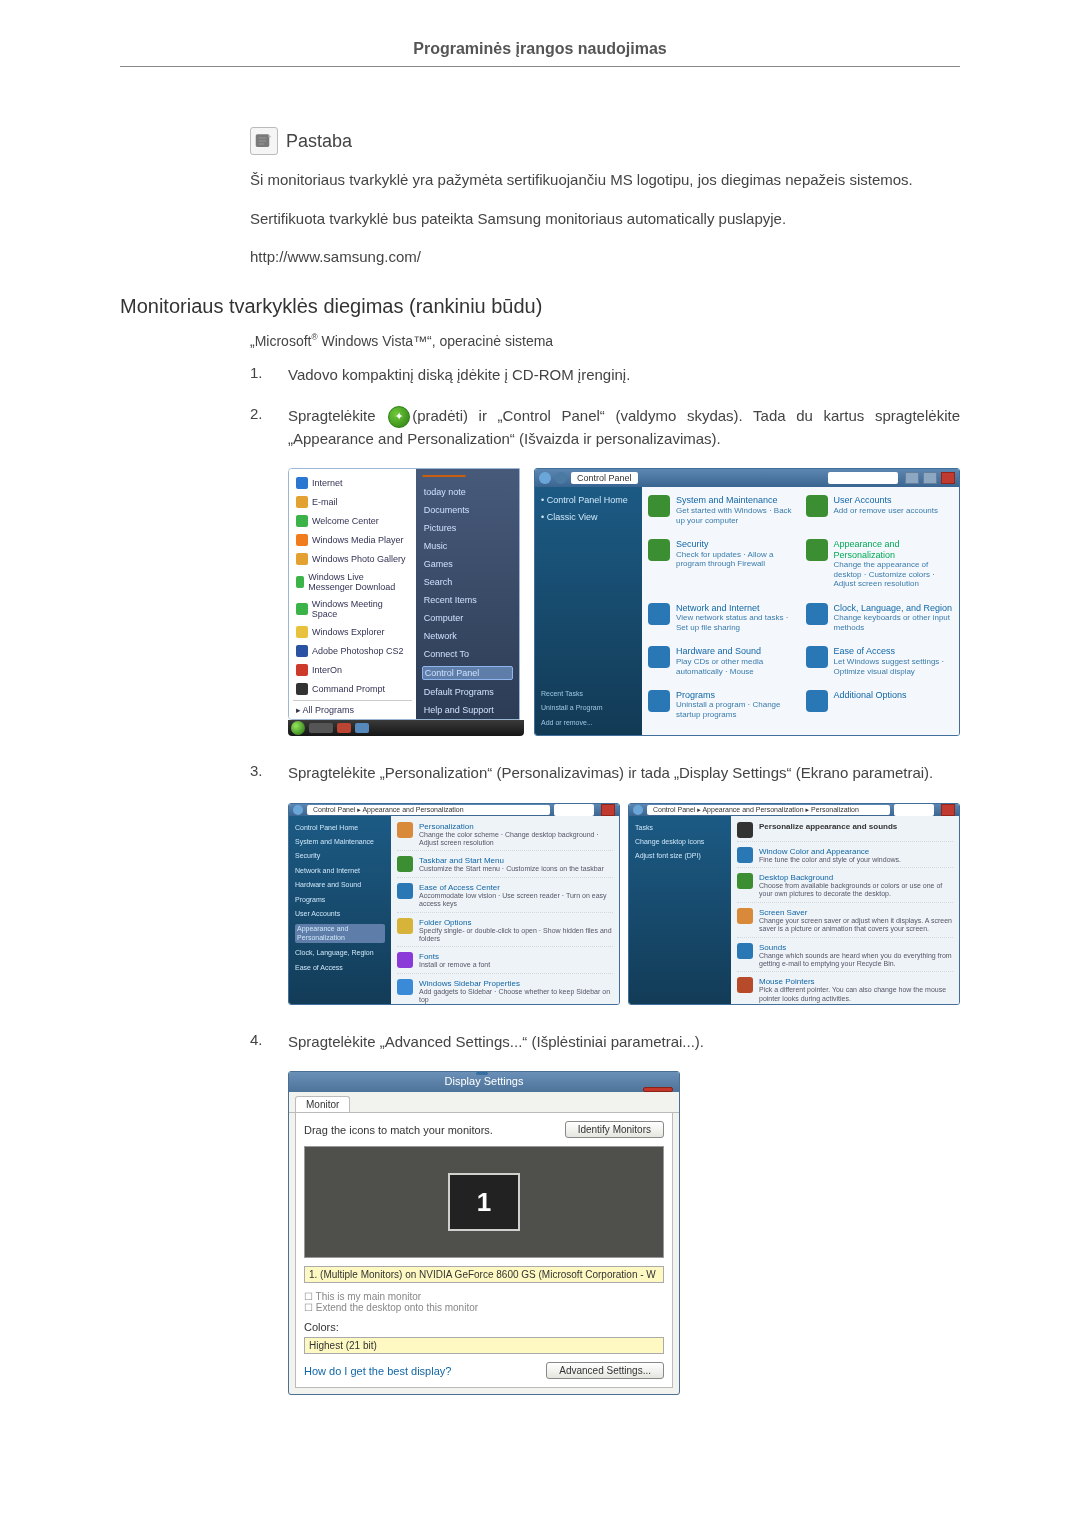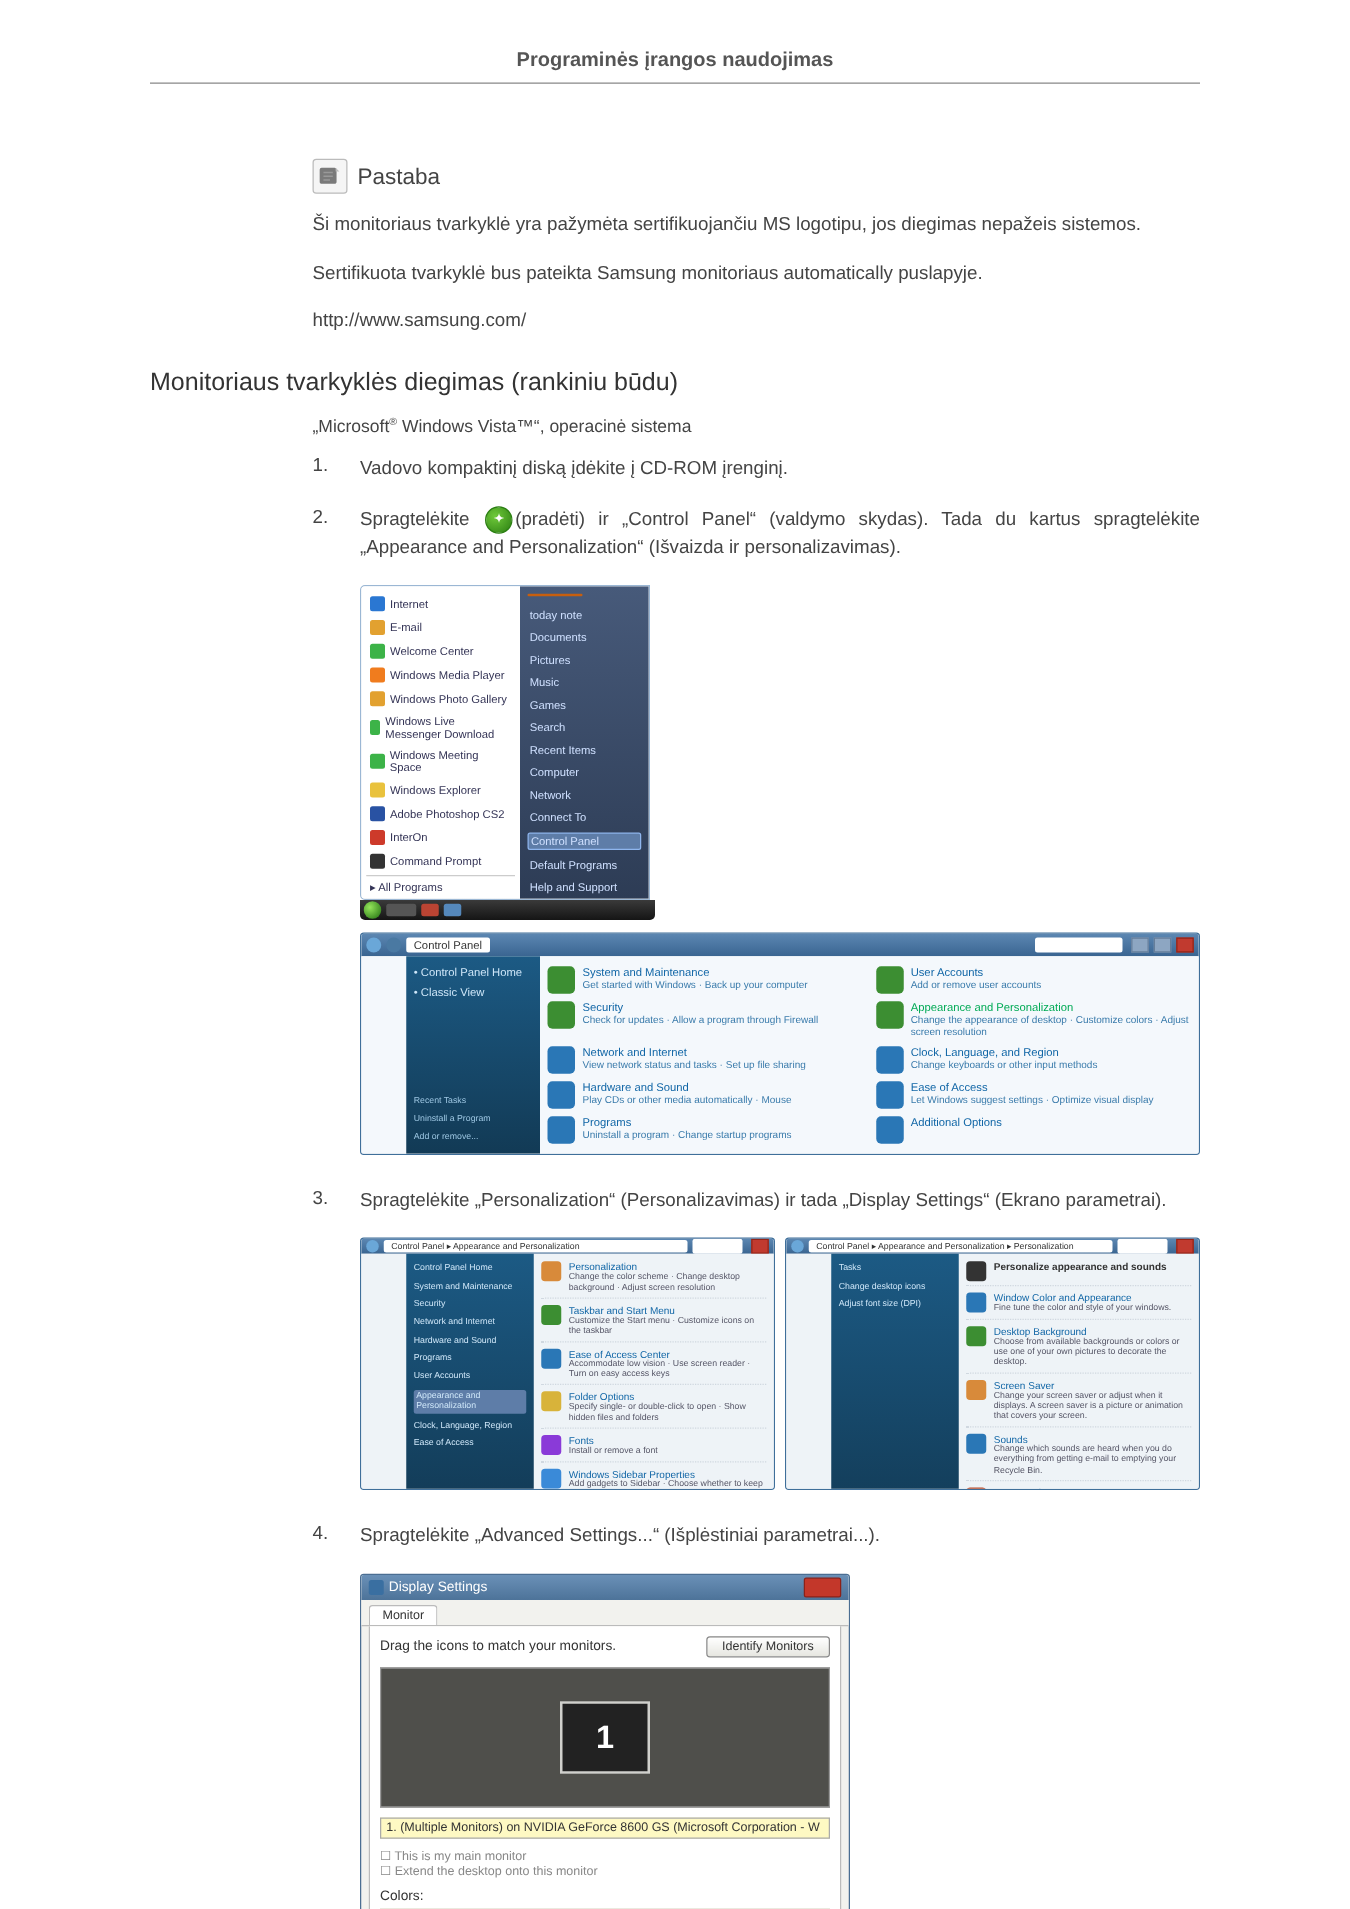--- a/index.html
+++ b/index.html
@@ -92,21 +92,20 @@
     color: #fff;
     margin: 0 2px;
   }
   .figure-wrap {
     margin: 10px 0 26px 38px;
   }
   
   .fig1 {
     display: flex;
     gap: 10px;
-    flex-direction: column;
   }
   .startmenu {
     width: 230px;
     height: 250px;
     background: linear-gradient(#fdfdfd, #f0f0f0);
     border: 1px solid #9bb7d4;
     border-radius: 4px 0 0 4px;
     display: flex;
     font-size: 9px;
     overflow: hidden;
@@ -212,21 +211,20 @@
     background: #f4f8fc;
   }
   .cp-side {
     width: 95px;
     background: linear-gradient(#1c5a84, #123a55);
     color: #cfe7f9;
     padding: 8px 6px;
     display: flex;
     flex-direction: column;
     gap: 6px;
-    margin-left: 36px;
   }
   .cp-side div { line-height: 1.2; }
   .cp-main {
     flex: 1;
     padding: 8px 6px;
     display: grid;
     grid-template-columns: 1fr 1fr;
     gap: 6px 10px;
   }
   .cp-card {
@@ -284,20 +282,21 @@
     color: #333;
     background: #f2f2ee;
   }
   .dlg-title {
     height: 20px;
     background: linear-gradient(#6a90b7, #4d7399);
     color: #fff;
     display: flex;
     align-items: center;
     padding: 0 6px;
+    flex-direction: column;
   }
   .dlg-title .close {
     width: 28px; height: 14px;
     background: #c3372a;
     border: 1px solid #8c2118;
     border-radius: 2px;
     margin-left: auto;
   }
   .dlg-tabs {
     display: flex;

